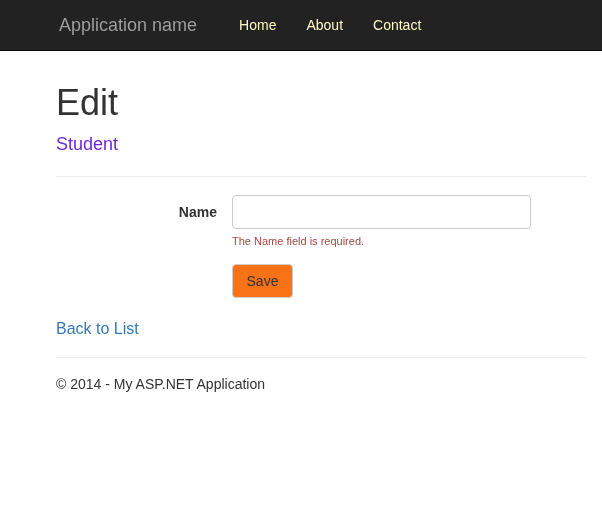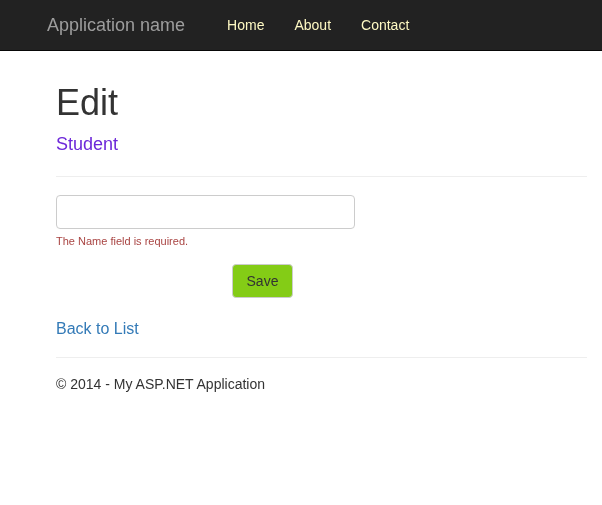--- a/index.html
+++ b/index.html
@@ -22,21 +22,22 @@
     height: 51px;
     background: #222222;
     border-bottom: 1px solid #080808;
     display: flex;
     align-items: center;
     box-sizing: border-box;
   }
   .navbar-inner {
     display: flex;
     align-items: center;
-    padding-left: 32px;
+    padding-left: 20px;
+    margin-left: 24px;
   }
   .navbar-brand {
     color: #9d9d9d;
     font-size: 18px;
     line-height: 20px;
     padding: 15px 15px;
     text-decoration: none;
     white-space: nowrap;
     cursor: pointer;
   }
@@ -137,21 +138,21 @@
   .btn-default {
     display: inline-block;
     padding: 6px 12px;
     margin: 0;
     font-size: 14px;
     font-family: "Liberation Sans", sans-serif;
     font-weight: normal;
     line-height: 1.428571429;
     text-align: center;
     color: #333333;
-    background-color: #84cc16;
+    background-color: #f97316;
     border: 1px solid #cccccc;
     border-radius: 4px;
     cursor: pointer;
     min-width: 61px;
   }
 
   .back-link-wrap {
     margin-top: 20px;
   }
   .back-link {
@@ -196,20 +197,21 @@
 
   <h2 class="page-title">Edit</h2>
 
   <h4 class="page-subtitle">Student</h4>
 
   <hr class="top-rule">
 
   <form>
 
     <div class="form-group">
+      <label class="control-label">Name</label>
       <div class="field-col">
         <input class="form-control" type="text" value="" style="">
         <span class="field-validation-error">The Name field is required.</span>
       </div>
     </div>
 
 
     <div class="form-actions">
       <div class="spacer"></div>
       <button type="button" class="btn-default">Save</button>

